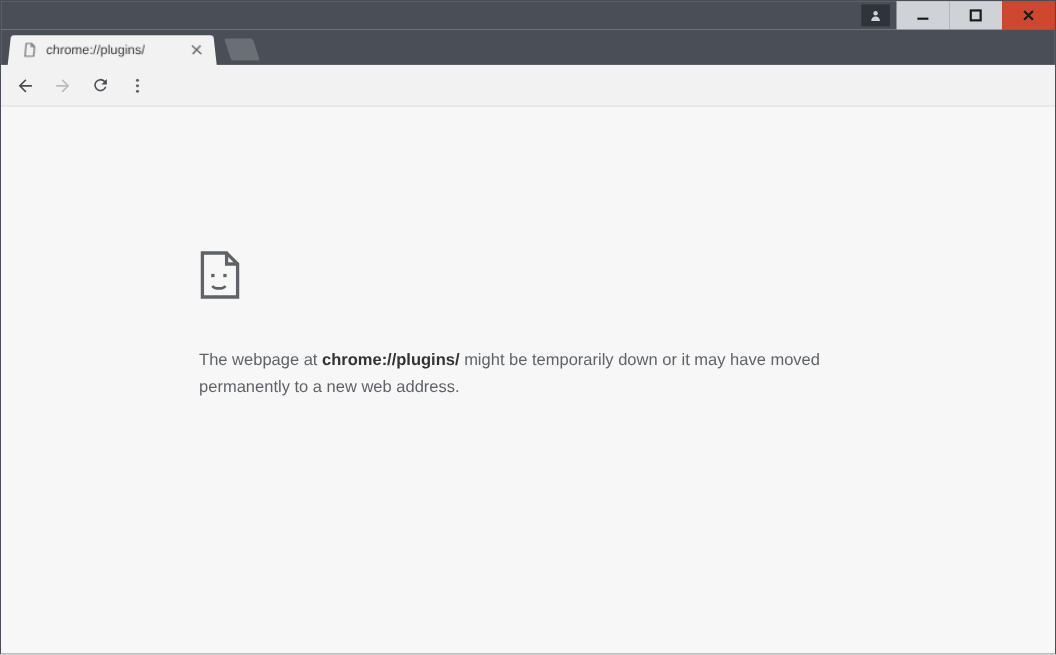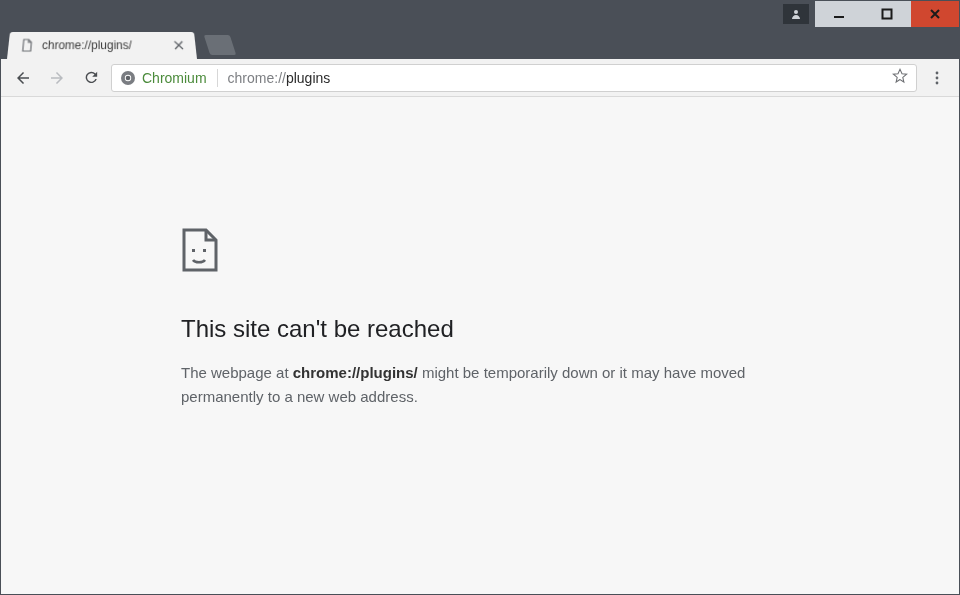--- a/index.html
+++ b/index.html
@@ -110,38 +110,20 @@
       <svg width="18" height="18" viewBox="0 0 24 24">
           <path d="M4 13h12.2l-5.6 5.6L12 20l8-8-8-8-1.4 1.4L16.2 11H4z" fill="currentColor"></path>
         </svg>
     </div>
     <div class="nav-btn">
       <svg width="17" height="17" viewBox="0 0 24 24">
           <path d="M17.65 6.35A8 8 0 1 0 19.5 14h-2.1a6 6 0 1 1-1.2-6.2L13 11h7V4l-2.35 2.35z" fill="#4a4d51"></path>
         </svg>
     </div>
 
-    <div class="omnibox">
-      <span class="site-icon">
-        <svg width="16" height="16" viewBox="0 0 16 16">
-            <circle cx="8" cy="8" r="7" fill="#7a7d82"></circle>
-            <circle cx="8" cy="8" r="3.2" fill="#fff"></circle>
-            <circle cx="8" cy="8" r="2.3" fill="#5f6368"></circle>
-          </svg>
-      </span>
-      <span class="origin-label">Chromium</span>
-      <span class="sep"></span>
-      <span class="url-dim">chrome://</span>
-        <span class="url-emph">plugins</span>
-      <span class="star">
-        <svg width="16" height="16" viewBox="0 0 24 24">
-            <path d="M12 17.3 6.2 21l1.6-6.8L2 9.3l7-.6L12 2l3 6.7 7 .6-5.8 4.9L17.8 21z" fill="none" stroke="#6d6f73" stroke-width="1.6"></path>
-          </svg>
-      </span>
-    </div>
 
     <div class="menu-btn">
       <svg width="16" height="16" viewBox="0 0 16 16">
           <circle cx="8" cy="3" r="1.4" fill="#5f6368"></circle>
           <circle cx="8" cy="8" r="1.4" fill="#5f6368"></circle>
           <circle cx="8" cy="13" r="1.4" fill="#5f6368"></circle>
         </svg>
     </div>
   </div>
 
@@ -149,20 +131,19 @@
     <div class="error-block">
       <div class="sad-icon">
         <svg width="40" height="46" viewBox="0 0 40 46">
           <path d="M3 3h22l10 10v30H3z" fill="none" stroke="#5f6368" stroke-width="3"></path>
           <path d="M25 3v10h10" fill="none" stroke="#5f6368" stroke-width="3"></path>
           <rect x="11" y="22" width="3" height="3" fill="#5f6368"></rect>
           <rect x="22" y="22" width="3" height="3" fill="#5f6368"></rect>
           <path d="M12 35c2-3 10-3 12 0" fill="none" stroke="#5f6368" stroke-width="2.5" transform="scale(1,-1) translate(0,-68)"></path>
         </svg>
       </div>
-      <h1 class="error-title">This site can't be reached</h1>
       <p class="error-desc">
         <span>The webpage at </span><b>chrome://plugins/</b><span> might be temporarily down or it may have moved permanently to a new web address.</span>
       </p>
     </div>
   </div>
 
 </div>
 
 </body></html>

